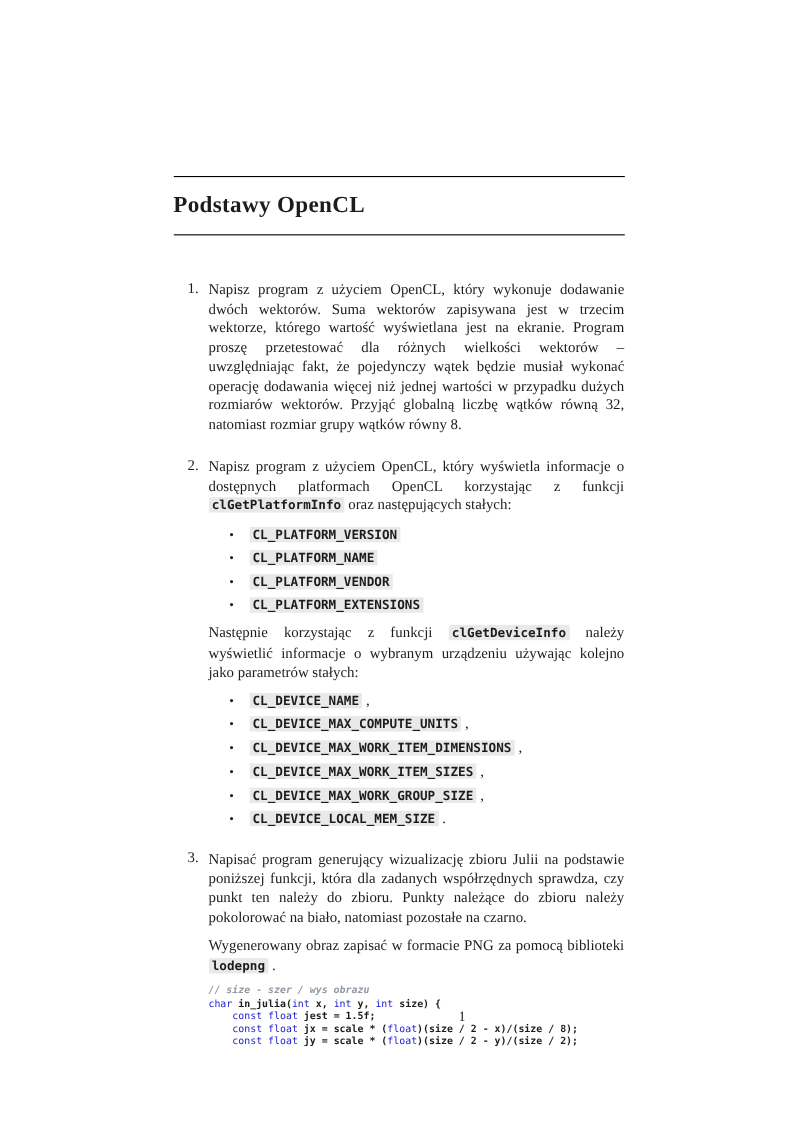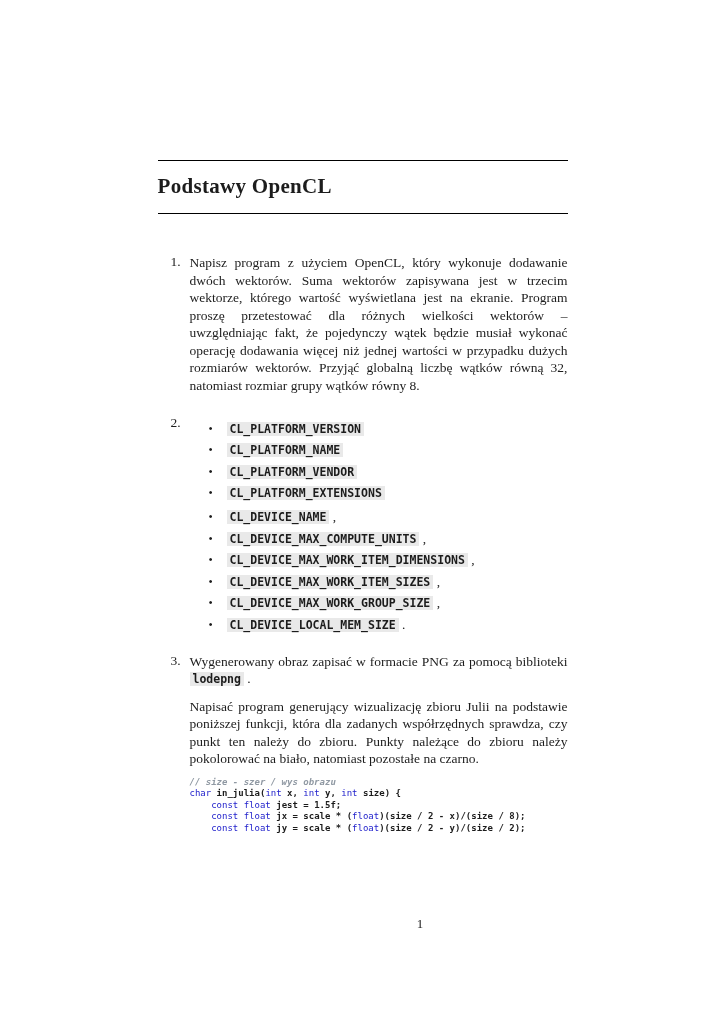--- a/index.html
+++ b/index.html
@@ -73,38 +73,40 @@
   <div class="items" id="items">
       <div class="item">
         <span class="item-num">1.</span>
         <div class="item-body">
           <div class="para"><span class="seg-n">Napisz program z użyciem OpenCL, który wykonuje dodawanie dwóch wektorów. Suma wektorów zapisywana jest w trzecim wektorze, którego wartość wyświetlana jest na ekranie. Program proszę przetestować dla różnych wielkości wektorów – uwzględniając fakt, że pojedynczy wątek będzie musiał wykonać operację dodawania więcej niż jednej wartości w przypadku dużych rozmiarów wektorów. Przyjąć globalną liczbę wątków równą 32, natomiast rozmiar grupy wątków równy 8.</span></div>
         </div>
       </div>
       <div class="item">
         <span class="item-num">2.</span>
         <div class="item-body">
+          <div class="para"><span class="seg-n">Napisz program z użyciem OpenCL, który wyświetla informacje o dostępnych platformach OpenCL korzystając z funkcji </span><span class="seg-c">clGetPlatformInfo</span><span class="seg-n"> oraz następujących stałych:</span></div>
           <div class="bullets">
             <div class="bullet-row">
               <span class="bullet-dot">•</span>
               <span><span class="seg-c">CL_PLATFORM_VERSION</span></span>
             </div>
             <div class="bullet-row">
               <span class="bullet-dot">•</span>
               <span><span class="seg-c">CL_PLATFORM_NAME</span></span>
             </div>
             <div class="bullet-row">
               <span class="bullet-dot">•</span>
               <span><span class="seg-c">CL_PLATFORM_VENDOR</span></span>
             </div>
             <div class="bullet-row">
               <span class="bullet-dot">•</span>
               <span><span class="seg-c">CL_PLATFORM_EXTENSIONS</span></span>
             </div>
           </div>
+          <div class="para"><span class="seg-n">Następnie korzystając z funkcji </span><span class="seg-c">clGetDeviceInfo</span><span class="seg-n"> należy wyświetlić informacje o wybranym urządzeniu używając kolejno jako parametrów stałych:</span></div>
           <div class="bullets">
             <div class="bullet-row">
               <span class="bullet-dot">•</span>
               <span><span class="seg-c">CL_DEVICE_NAME</span><span class="seg-n"> ,</span></span>
             </div>
             <div class="bullet-row">
               <span class="bullet-dot">•</span>
               <span><span class="seg-c">CL_DEVICE_MAX_COMPUTE_UNITS</span><span class="seg-n"> ,</span></span>
             </div>
             <div class="bullet-row">
@@ -122,22 +124,22 @@
             <div class="bullet-row">
               <span class="bullet-dot">•</span>
               <span><span class="seg-c">CL_DEVICE_LOCAL_MEM_SIZE</span><span class="seg-n"> .</span></span>
             </div>
           </div>
         </div>
       </div>
       <div class="item">
         <span class="item-num">3.</span>
         <div class="item-body">
+          <div class="para"><span class="seg-n">Napisać program generujący wizualizację zbioru Julii na podstawie poniższej funkcji, która dla zadanych współrzędnych sprawdza, czy punkt ten należy do zbioru. Punkty należące do zbioru należy pokolorować na biało, natomiast pozostałe na czarno.</span></div>
           <div class="para"><span class="seg-n">Wygenerowany obraz zapisać w formacie PNG za pomocą biblioteki </span><span class="seg-c">lodepng</span><span class="seg-n"> .</span></div>
-          <div class="para"><span class="seg-n">Napisać program generujący wizualizację zbioru Julii na podstawie poniższej funkcji, która dla zadanych współrzędnych sprawdza, czy punkt ten należy do zbioru. Punkty należące do zbioru należy pokolorować na biało, natomiast pozostałe na czarno.</span></div>
           <div class="code-block">
             <div class="code-line"><span class="seg-cm">// size - szer / wys obrazu</span></div>
             <div class="code-line"><span class="seg-k">char</span><span class="seg-p"> in_julia(</span><span class="seg-k">int</span><span class="seg-p"> x, </span><span class="seg-k">int</span><span class="seg-p"> y, </span><span class="seg-k">int</span><span class="seg-p"> size) {</span></div>
             <div class="code-line"><span class="seg-p">    </span><span class="seg-k">const float</span><span class="seg-p"> jest = 1.5f;</span></div>
             <div class="code-line"><span class="seg-p">    </span><span class="seg-k">const float</span><span class="seg-p"> jx = scale * (</span><span class="seg-k">float</span><span class="seg-p">)(size / 2 - x)/(size / 8);</span></div>
             <div class="code-line"><span class="seg-p">    </span><span class="seg-k">const float</span><span class="seg-p"> jy = scale * (</span><span class="seg-k">float</span><span class="seg-p">)(size / 2 - y)/(size / 2);</span></div>
           </div>
         </div>
       </div>
     </div>

